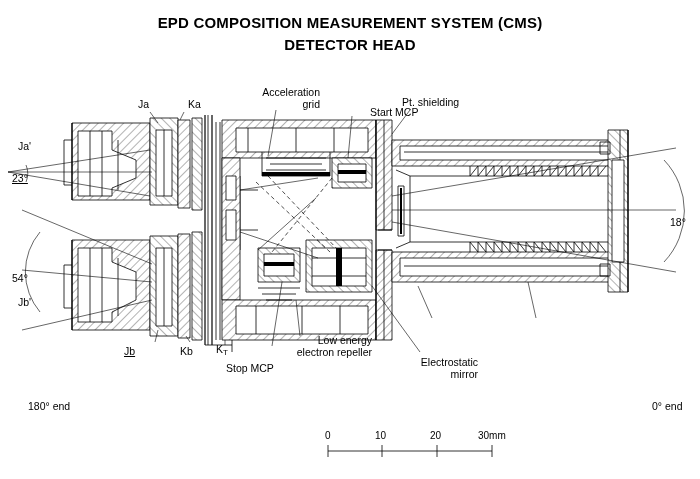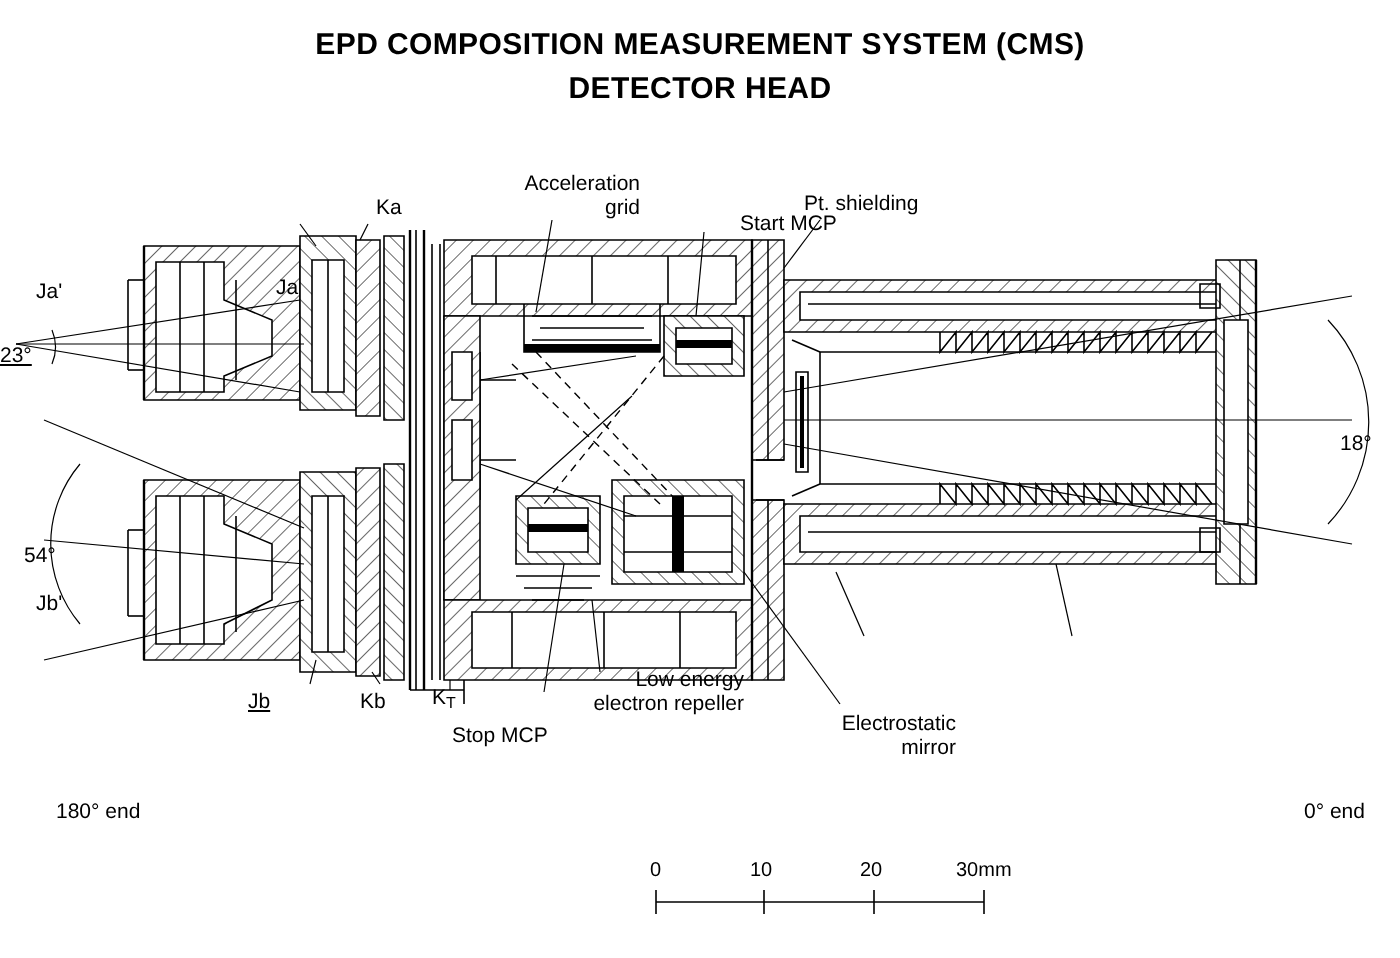--- a/index.html
+++ b/index.html
@@ -258,24 +258,24 @@
 
     <g>
       <path class="ln" d="M328,451 L492,451"></path>
       <path class="ln" d="M328,445 L328,457"></path>
       <path class="ln" d="M382,445 L382,457"></path>
       <path class="ln" d="M437,445 L437,457"></path>
       <path class="ln" d="M492,445 L492,457"></path>
     </g>
   </svg>
 
-  <div class="lbl" style="left:138px; top:98px;margin-top:40px;">Ja</div>
+  <div class="lbl" style="left:138px; top:98px;">Ja</div>
   <div class="lbl" style="left:176px; top:98px;padding-left:12px;">Ka</div>
   <div class="lbl" style="left:18px; top:140px;">Ja'</div>
-  <div class="lbl" style="left:0; top:172px;text-decoration:underline;">23°</div>
+  <div class="lbl" style="left:12px; top:172px;text-decoration:underline;">23°</div>
   <div class="lbl" style="left:12px; top:272px;">54°</div>
   <div class="lbl" style="left:18px; top:296px;">Jb'</div>
   <div class="lbl" style="left:124px; top:345px;text-decoration:underline;">Jb</div>
   <div class="lbl" style="left:180px; top:345px;">Kb</div>
   <div class="lbl" style="left:216px; top:343px;"><span>K</span><span style="font-size:8px; vertical-align:-2px;">T</span></div>
 
   <div class="lbl center" style="left:236px; top:86px; width:84px;">Acceleration<br>grid</div>
   <div class="lbl" style="left:330px; top:106px;margin-left:40px;">Start MCP</div>
   <div class="lbl" style="left:402px; top:96px;">Pt. shielding</div>
   <div class="lbl" style="left:670px; top:216px;">18°</div>

